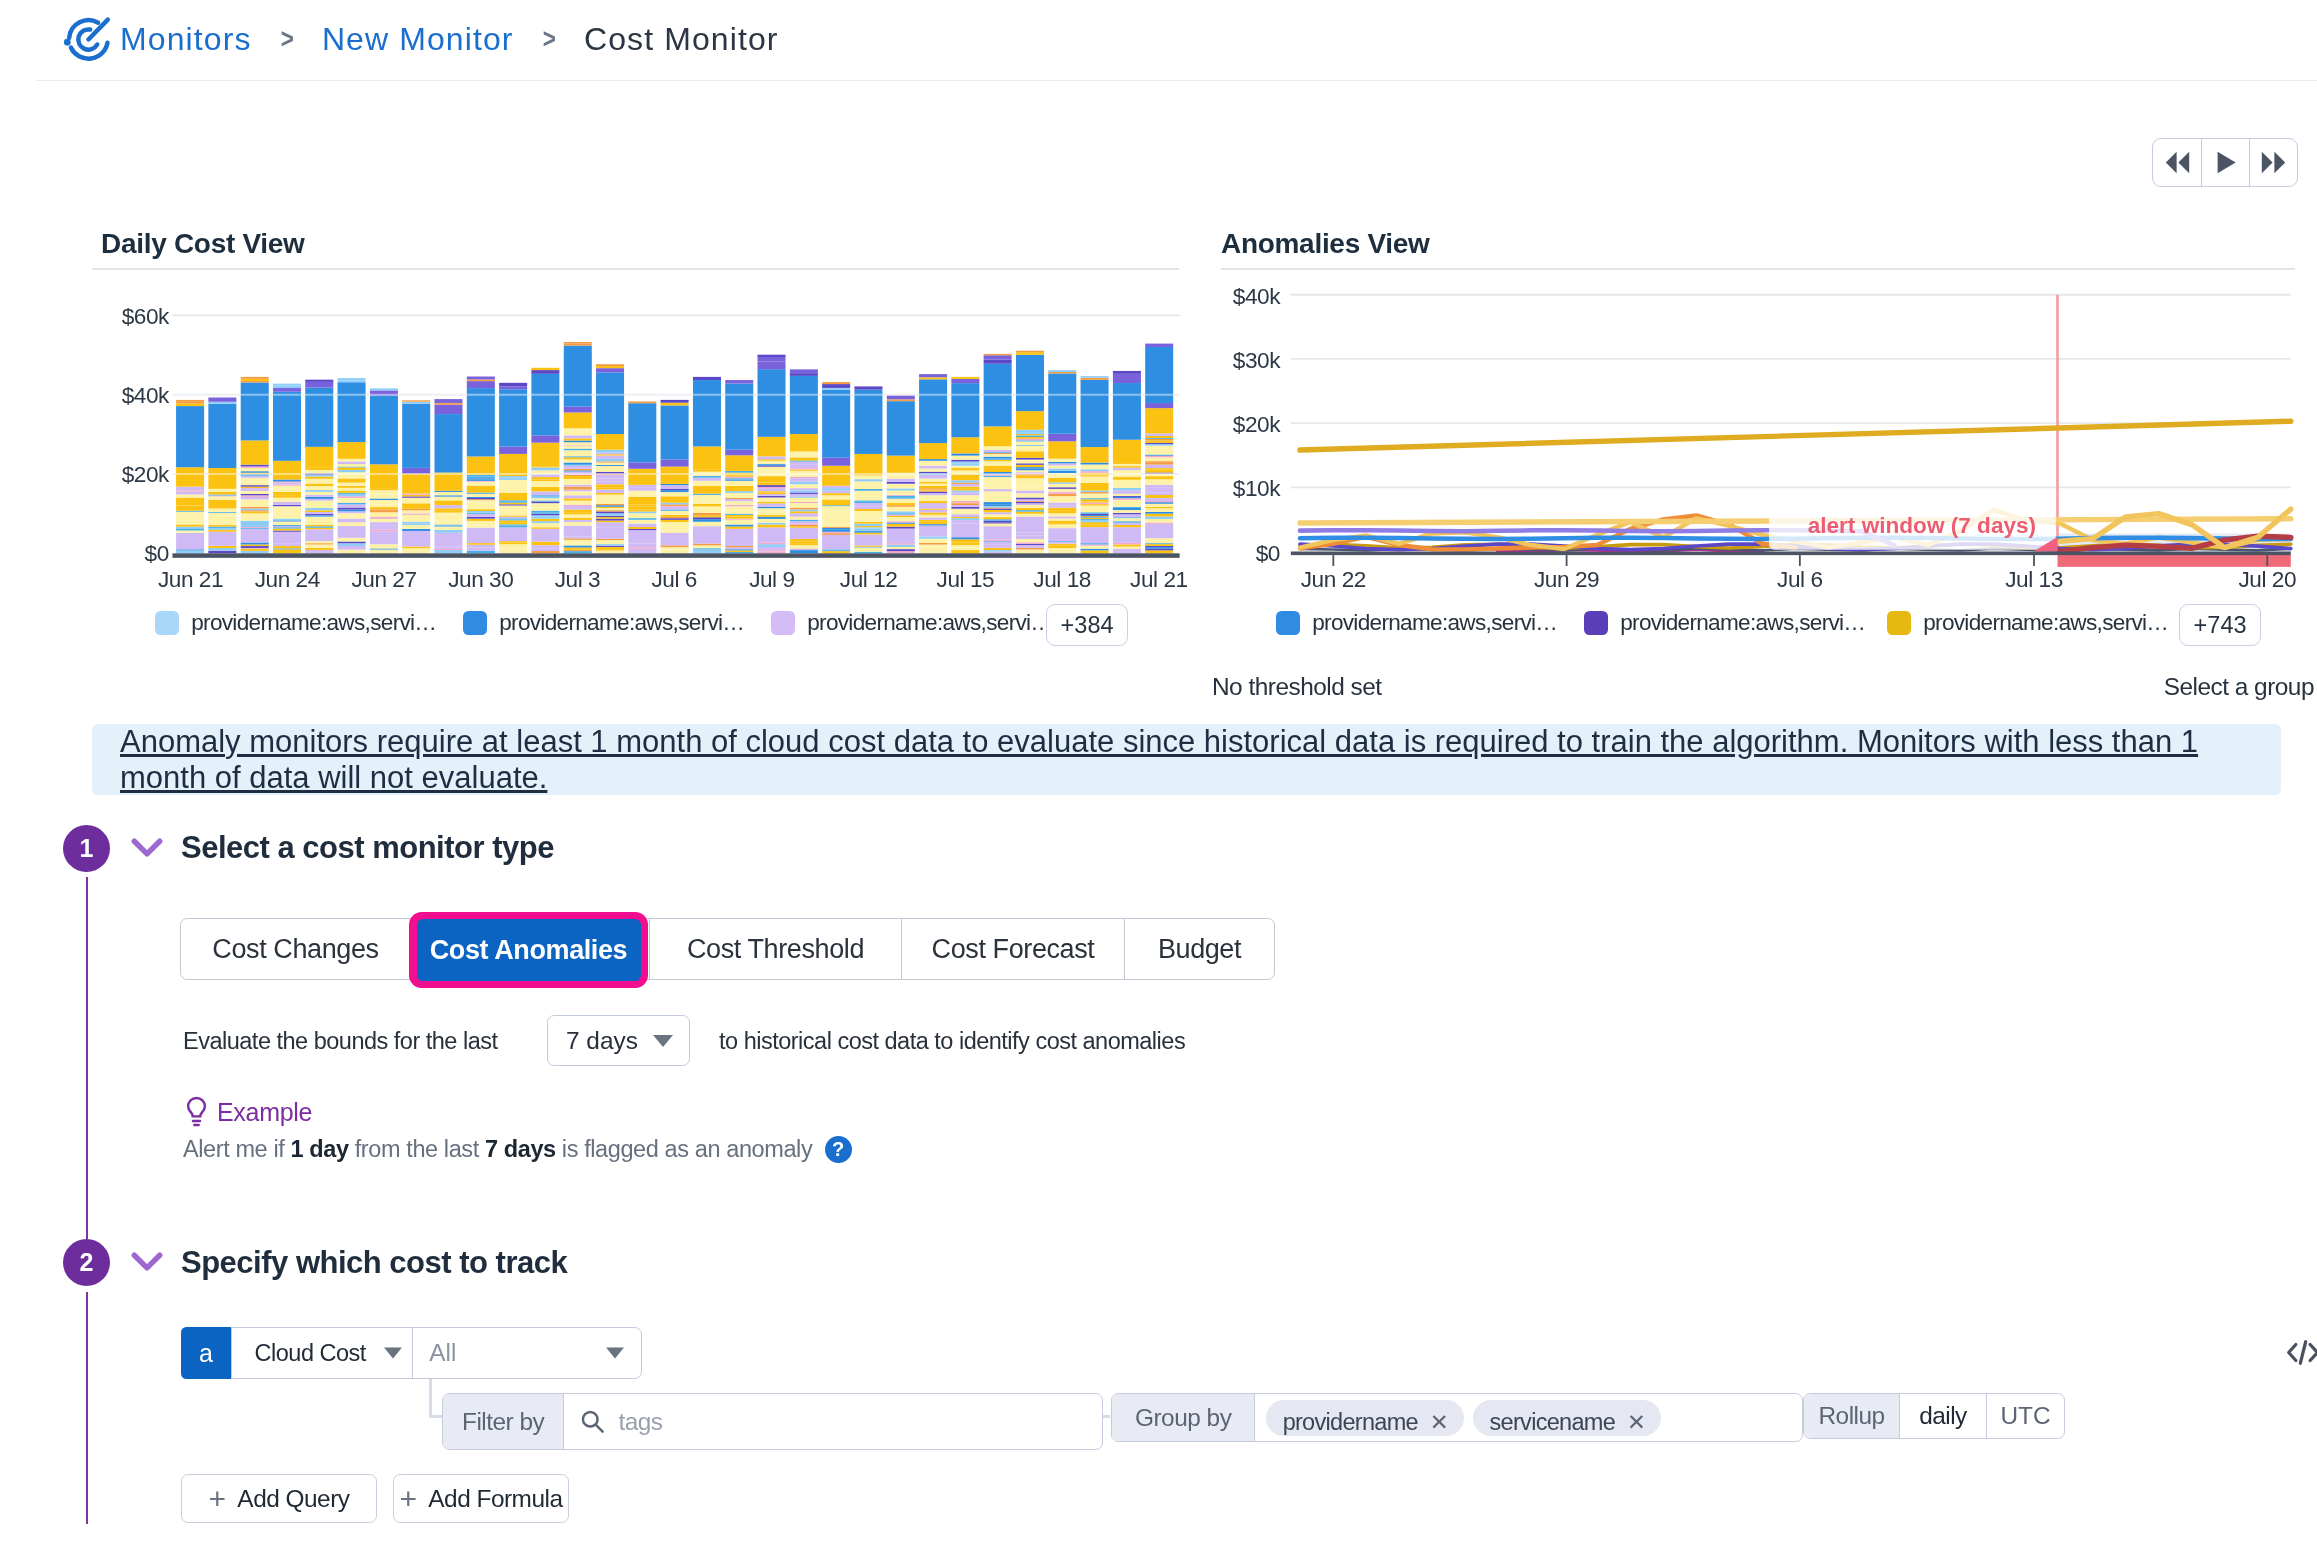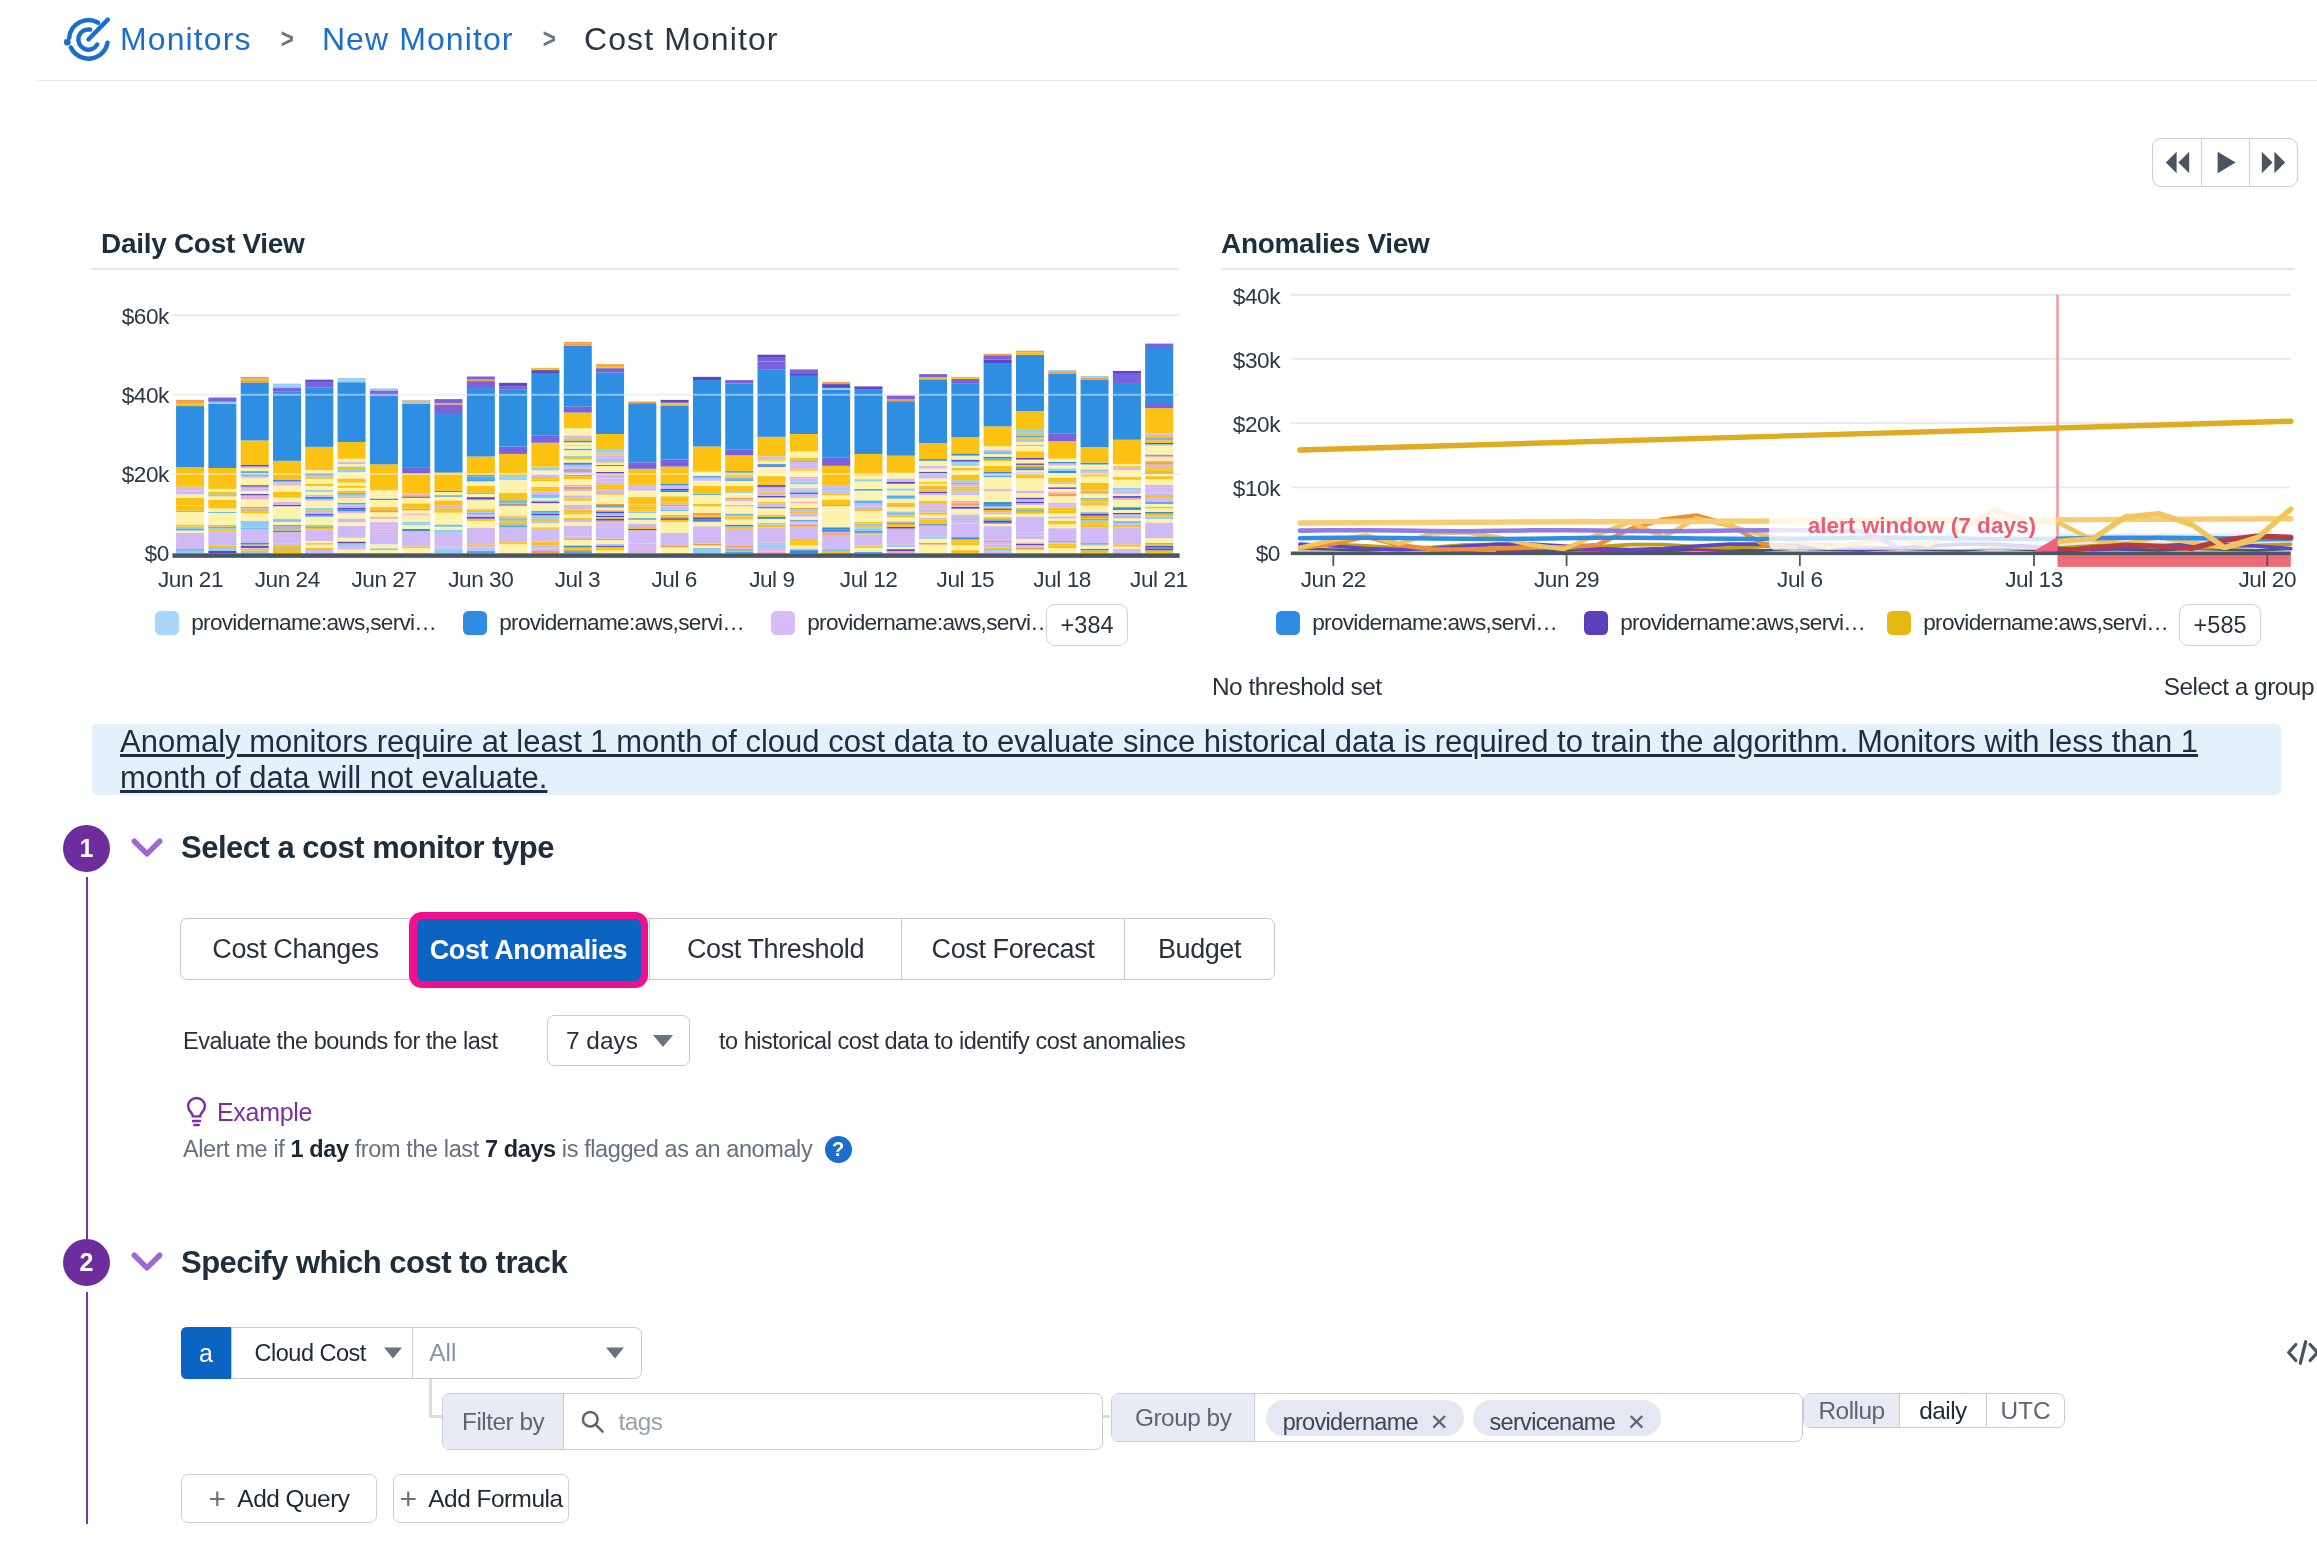--- a/index.html
+++ b/index.html
@@ -1258,21 +1258,21 @@
       <span>providername:aws,servi…</span>
 </div>
 <div class="legend" style="left:1548px; top:602px; height:42px; width:294px; overflow:hidden">
   <div class="sw" style="background:#5b3fb8"></div>
       <span>providername:aws,servi…</span>
 </div>
 <div class="legend" style="left:1851px; top:602px; height:42px; width:288px; overflow:hidden">
   <div class="sw" style="background:#e6b812"></div>
       <span>providername:aws,servi…</span>
 </div>
-<div class="chip" style="left:2143px; top:604px">+585</div>
+<div class="chip" style="left:2143px; top:604px">+743</div>
 
 <div class="bodytext" style="left:1176px; top:673px; font-size:24.4px; color:#28323e">No threshold set</div>
 <div class="bodytext" style="right:40px; top:673px; font-size:24.4px; color:#28323e">Select a group</div>
 
 <div class="banner">Anomaly monitors require at least 1 month of cloud cost data to evaluate since historical data is required to train the algorithm. Monitors with less than 1 month of data will not evaluate.</div>
 
 <div class="stepcircle" style="left:27px; top:825px">1</div>
 <svg style="position:absolute;left:91px;top:834px" width="40" height="29" viewBox="0 0 44 32">
       <path d="M8 8 L22 22 L36 8" fill="none" stroke="#9d68cf" stroke-width="6" stroke-linecap="round" stroke-linejoin="round"></path>
     </svg>
@@ -1352,21 +1352,21 @@
 </div>
 
 <div class="qbar" style="left:1075px; top:1393px; height:49px; border:1.8px solid #c6cbdc; border-radius:7.2px; background:#fff">
   <div class="graybox" style="display:flex; align-items:center; padding:0 23px; font-size:24.4px; border-right:1.8px solid #c6cbdc; border-radius:5.4px 0 0 5.4px; letter-spacing:-0.5px">Group by</div>
   <div style="display:flex; align-items:center; width:547px; padding:0 11px">
     <div class="pill">providername<span style="margin-left:11.8px; color:#5c6574; font-size:22.6px">✕</span></div>
     <div class="pill">servicename<span style="margin-left:11.8px; color:#5c6574; font-size:22.6px">✕</span></div>
   </div>
 </div>
 
-<div class="qbar" style="left:1767px; top:1393px; height:35px; border:1.8px solid #c6cbdc; border-radius:7.2px; background:#fff">
+<div class="qbar" style="left:1767px; top:1393px; height:46px; border:1.8px solid #c6cbdc; border-radius:7.2px; background:#fff">
   <div class="graybox" style="display:flex; align-items:center; padding:0 14.5px; font-size:24.4px; border-right:1.8px solid #c6cbdc; border-radius:5.4px 0 0 5.4px; letter-spacing:-0.5px">Rollup</div>
   <div style="display:flex; align-items:center; padding:0 19px; font-size:24.4px; color:#222c38; border-right:1.8px solid #c6cbdc; letter-spacing:-0.5px">daily</div>
   <div style="display:flex; align-items:center; padding:0 13.6px; font-size:24.4px; color:#5c6574">UTC</div>
 </div>
 
 <div class="addbtn" style="left:145px; top:1474px; width:196px"><span style="color:#6b7280; font-size:30px; margin-right:11.8px; font-weight:400">+</span>Add Query</div>
 <div class="addbtn" style="left:357px; top:1474px; width:176px"><span style="color:#6b7280; font-size:30px; margin-right:11.8px; font-weight:400">+</span>Add Formula</div>
 
 </div>
 

